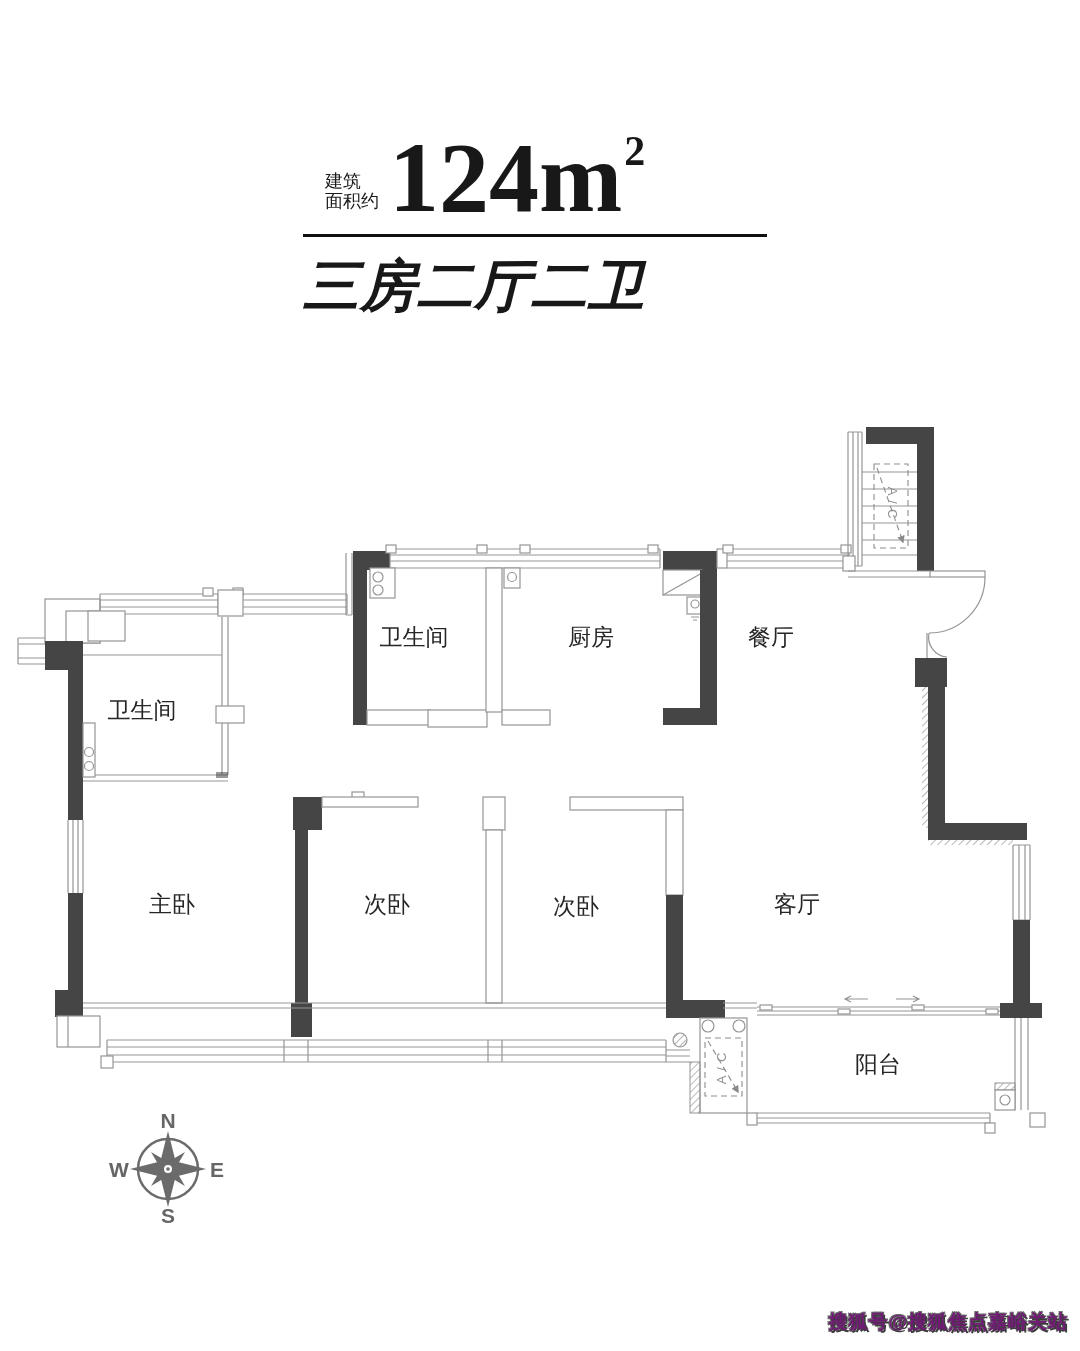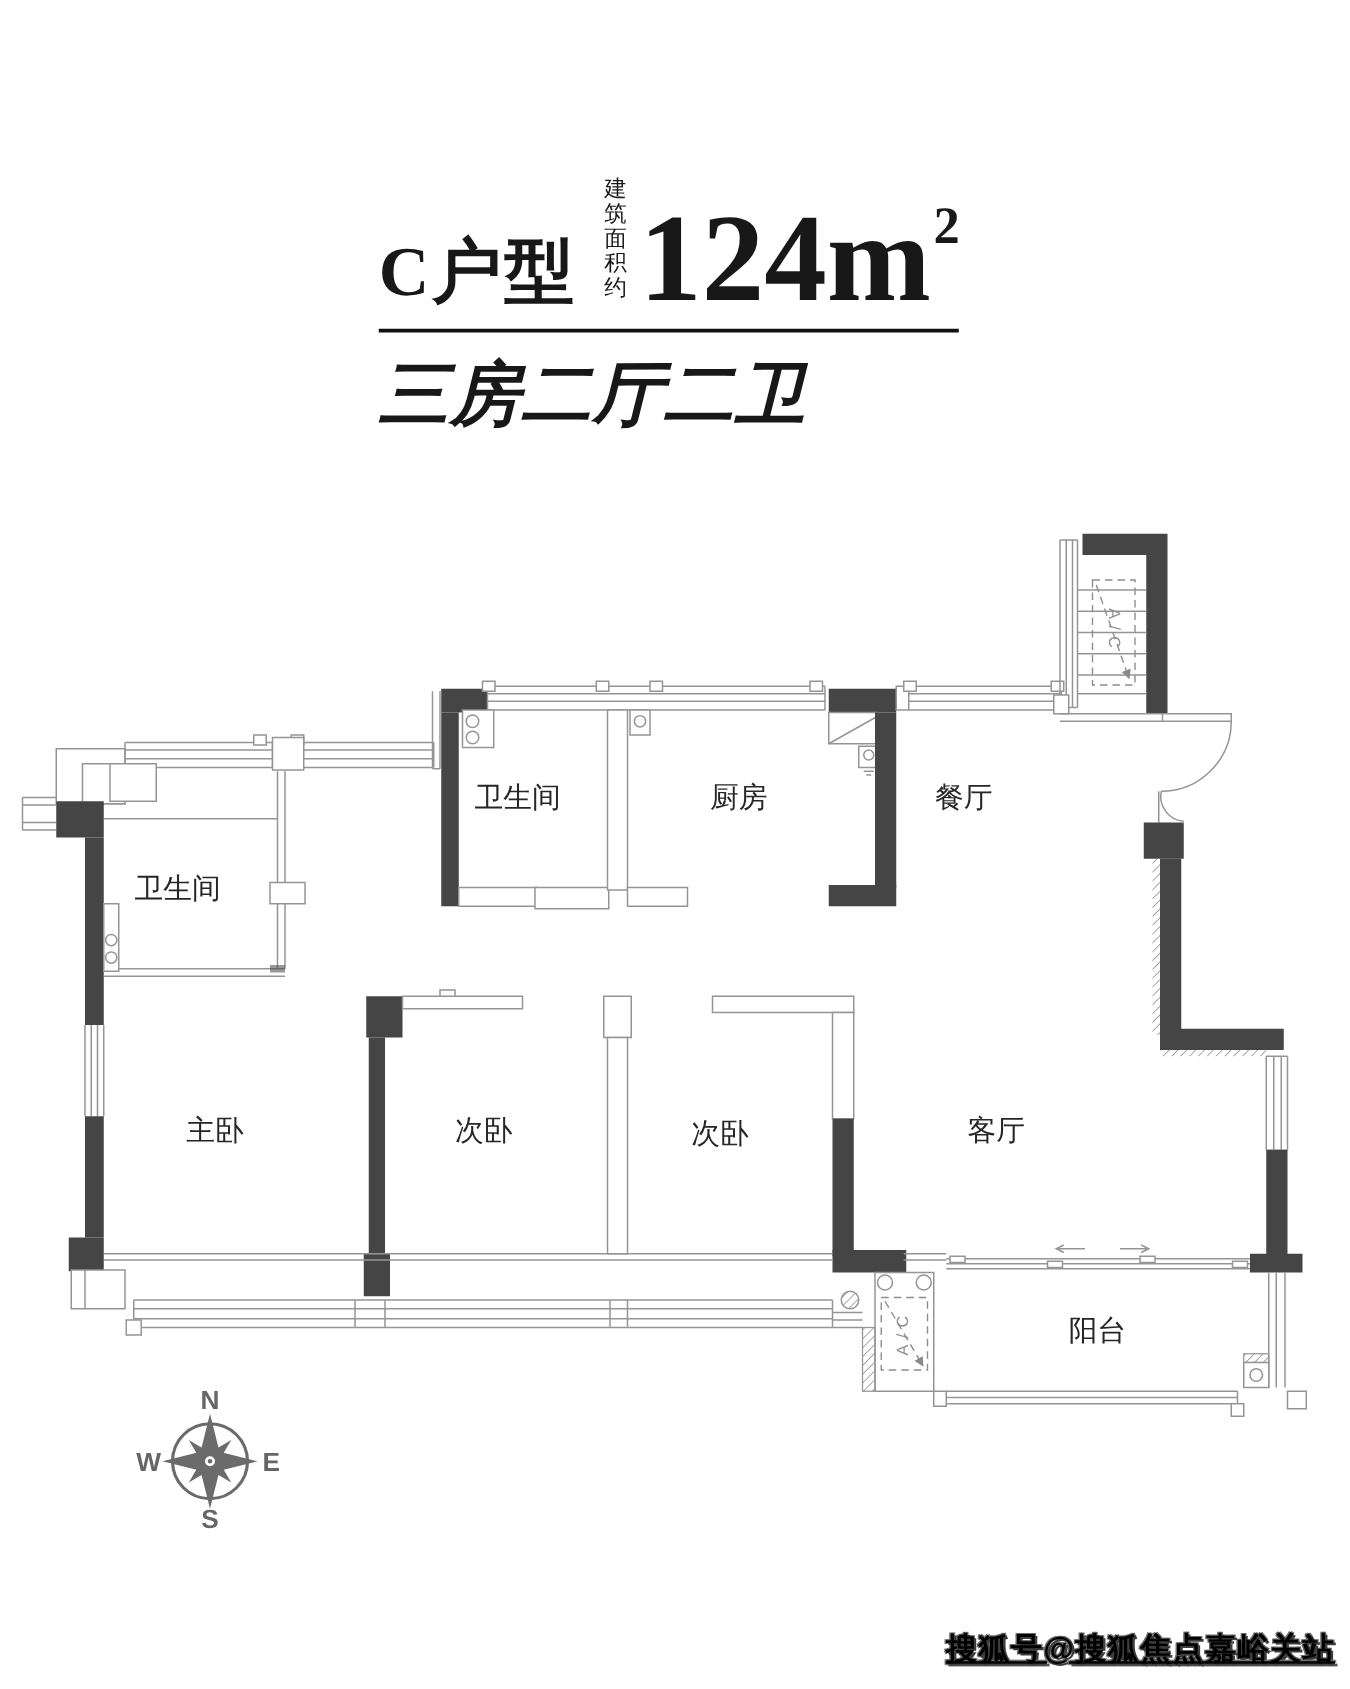--- a/index.html
+++ b/index.html
@@ -15,31 +15,30 @@
   .subtitle{font-size:56px;font-weight:700;letter-spacing:1px;margin-top:12px;white-space:nowrap;font-style:italic;}
   .plan-svg{position:absolute;left:0;top:0;}
   .w{fill:#454545;stroke:none;}
   .tl{fill:none;stroke:#959595;stroke-width:1.2;}
   .tw{fill:#ffffff;stroke:#959595;stroke-width:1.2;}
   .dash{fill:none;stroke:#8d8d8d;stroke-width:1.1;stroke-dasharray:6 4;}
   .room-label{font-family:"Liberation Serif","DejaVu Serif",serif;font-size:23px;fill:#262626;text-anchor:middle;}
   .ac-label{font-family:"Liberation Sans","DejaVu Sans",sans-serif;font-size:13px;fill:#8f8f8f;letter-spacing:5px;text-anchor:middle;}
   .compass-letter{font-family:"Liberation Sans","DejaVu Sans",sans-serif;font-size:21px;font-weight:700;fill:#666;text-anchor:middle;}
   .watermark{position:absolute;right:12px;bottom:16px;
-     font-family:"Liberation Sans","DejaVu Sans",sans-serif;font-size:25px;font-weight:700;letter-spacing:1px;
-     color:#000000;text-shadow:2px 2px 0 #3c3c3c,-1px -1px 0 #6a6a6a,1px -1px 0 #6a6a6a,-1px 1px 0 #6a6a6a;text-decoration:underline;}
+     font-family:"Liberation Sans","DejaVu Sans",sans-serif;font-size:19px;font-weight:700;letter-spacing:1px;
+     color:#701a75;text-shadow:2px 2px 0 #3c3c3c,-1px -1px 0 #6a6a6a,1px -1px 0 #6a6a6a,-1px 1px 0 #6a6a6a;}
 </style>
 </head>
 <body>
 
 <div id="screen">
 
   <div class="title-block">
     <div class="title-row">
-      <span class="unit-name">C户型</span>
       <span class="area-note">
         <span>建筑</span>
         <span>面积约</span>
       </span>
       <span class="area-value"><span>124m</span><span class="area-sup">2</span></span>
     </div>
     <div class="title-divider"></div>
     <div class="subtitle">三房二厅二卫</div>
   </div>
 

